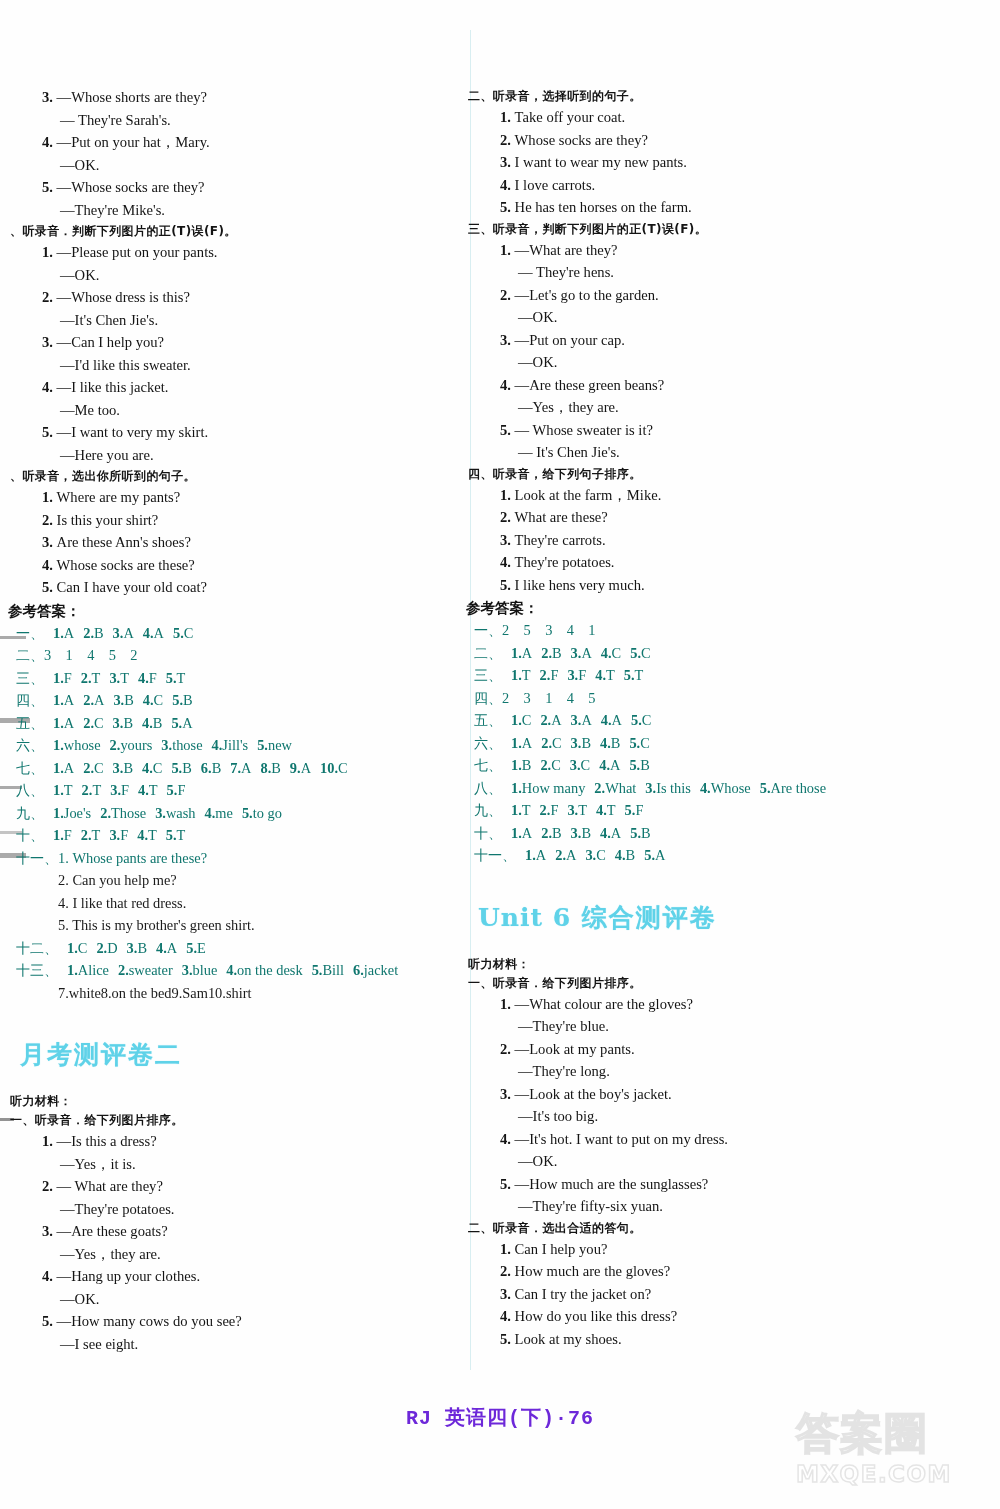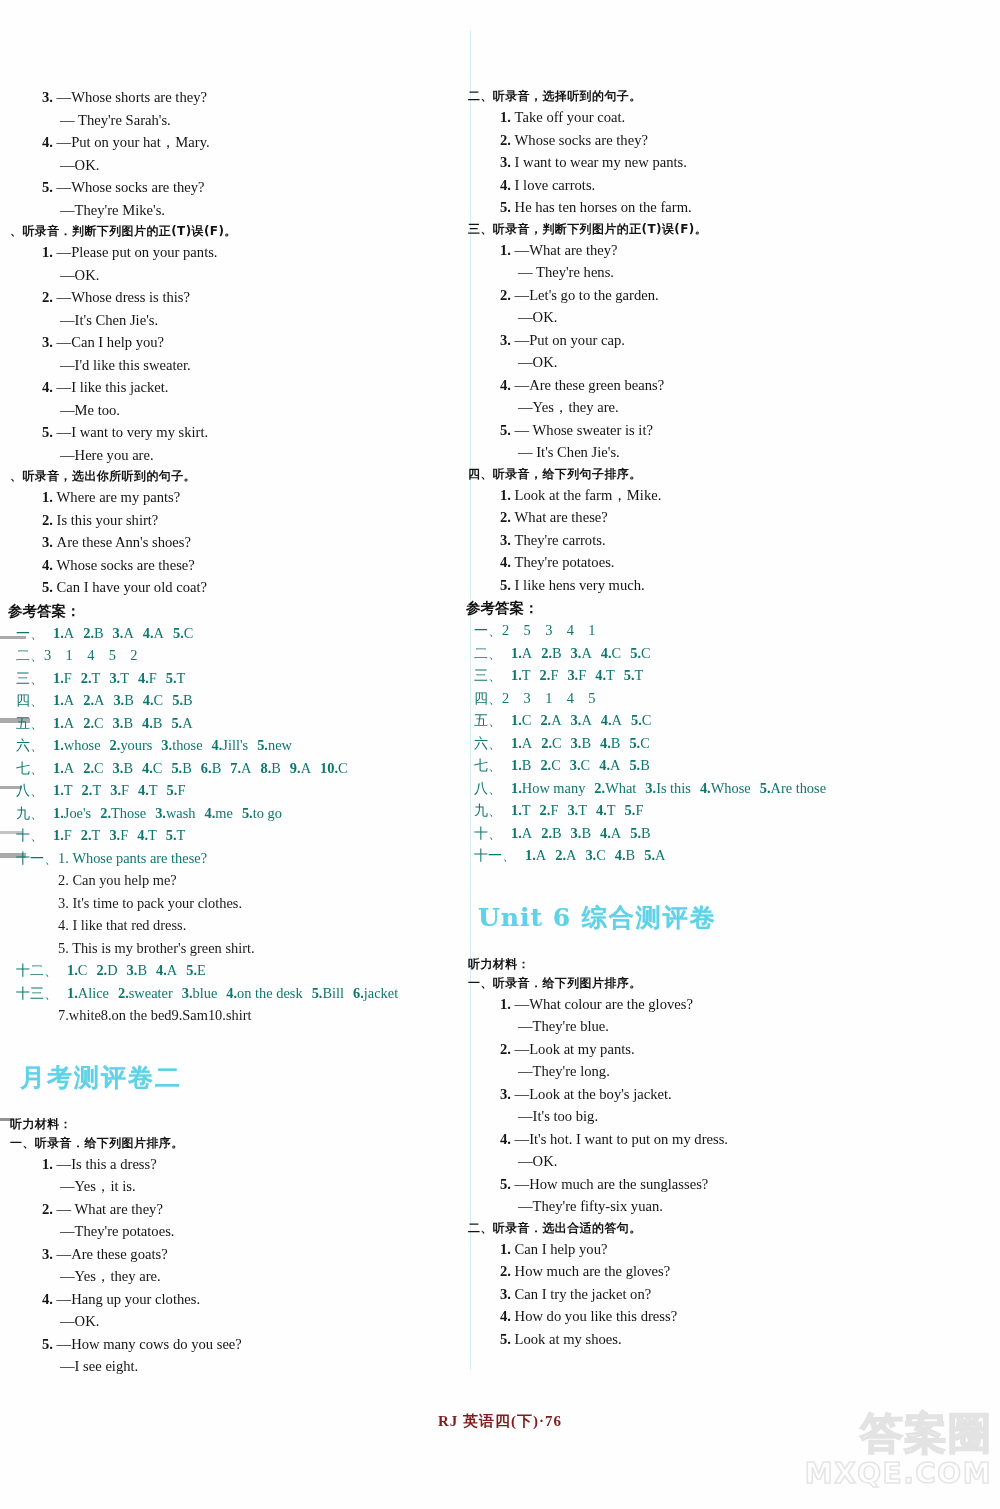--- a/index.html
+++ b/index.html
@@ -122,50 +122,50 @@
   
   .footer {
     position: absolute;
     left: 0;
     right: 0;
     bottom: 78px;
     text-align: center;
   }
   .footer-text {
     display: inline-block;
-    font-family: Liberation Serif, serif;
-    font-size: 15px;
-    font-weight: 700;
-    color: #7f1d1d;
+    font-family: Liberation Mono, monospace;
+    font-size: 20px;
+    font-weight: 700;
+    color: #6d28d9;
     letter-spacing: 1px;
   }
 
   
   .watermark {
     position: absolute;
     right: 8px;
     bottom: 4px;
     width: 196px;
     height: 112px;
-    text-align: right;
+    text-align: left;
     user-select: none;
   }
   .wm-cn {
     font-family: "DejaVu Sans", "Liberation Sans", sans-serif;
     font-size: 43px;
     font-weight: 700;
     color: #ffffff;
     -webkit-text-stroke: 1.6px #e3e3e3;
     letter-spacing: 1px;
     line-height: 52px;
     margin-top: 14px;
   }
   .wm-en {
     font-family: "DejaVu Sans", "Liberation Sans", sans-serif;
-    font-size: 28px;
+    font-size: 23px;
     font-weight: 700;
     color: #ffffff;
     -webkit-text-stroke: 1.5px #e5e5e5;
     letter-spacing: 1.5px;
     line-height: 30px;
   }
 
   
   .edge-mark {
     position: absolute;
@@ -234,21 +234,20 @@
         <div class="ans-row"><span class="cn">八、</span><span class="it"><span>1.</span><span class="v">T</span></span><span class="it"><span>2.</span><span class="v">T</span></span><span class="it"><span>3.</span><span class="v">F</span></span><span class="it"><span>4.</span><span class="v">T</span></span><span class="it"><span>5.</span><span class="v">F</span></span></div>
         <div class="ans-row"><span class="cn">九、</span><span class="it"><span>1.</span><span class="v">Joe's</span></span><span class="it"><span>2.</span><span class="v">Those</span></span><span class="it"><span>3.</span><span class="v">wash</span></span><span class="it"><span>4.</span><span class="v">me</span></span><span class="it"><span>5.</span><span class="v">to go</span></span></div>
         <div class="ans-row"><span class="cn">十、</span><span class="it"><span>1.</span><span class="v">F</span></span><span class="it"><span>2.</span><span class="v">T</span></span><span class="it"><span>3.</span><span class="v">F</span></span><span class="it"><span>4.</span><span class="v">T</span></span><span class="it"><span>5.</span><span class="v">T</span></span></div>
       </div>
 
     <div class="ans-row">
       <span class="cn">十一、</span><span>1. Whose pants are these?</span>
     </div>
     <div id="left-answer11-rest">
         <div class="ans-sub">2. Can you help me?</div>
-        <div class="ans-sub">3. It's time to pack your clothes.</div>
         <div class="ans-sub">4. I like that red dress.</div>
         <div class="ans-sub">5. This is my brother's green shirt.</div>
       </div>
 
     <div id="left-answer12">
         <div class="ans-row"><span class="cn">十二、</span><span class="it"><span>1.</span><span class="v">C</span></span><span class="it"><span>2.</span><span class="v">D</span></span><span class="it"><span>3.</span><span class="v">B</span></span><span class="it"><span>4.</span><span class="v">A</span></span><span class="it"><span>5.</span><span class="v">E</span></span></div>
       </div>
     <div id="left-answer13">
         <div class="ans-row"><span class="cn">十三、</span><span class="it"><span>1.</span><span class="v">Alice</span></span><span class="it"><span>2.</span><span class="v">sweater</span></span><span class="it"><span>3.</span><span class="v">blue</span></span><span class="it"><span>4.</span><span class="v">on the desk</span></span><span class="it"><span>5.</span><span class="v">Bill</span></span><span class="it"><span>6.</span><span class="v">jacket</span></span></div>
         <div class="ans-cont"><span class="it"><span>7.</span><span class="v">white</span></span><span class="it"><span>8.</span><span class="v">on the bed</span></span><span class="it"><span>9.</span><span class="v">Sam</span></span><span class="it"><span>10.</span><span class="v">shirt</span></span></div>

